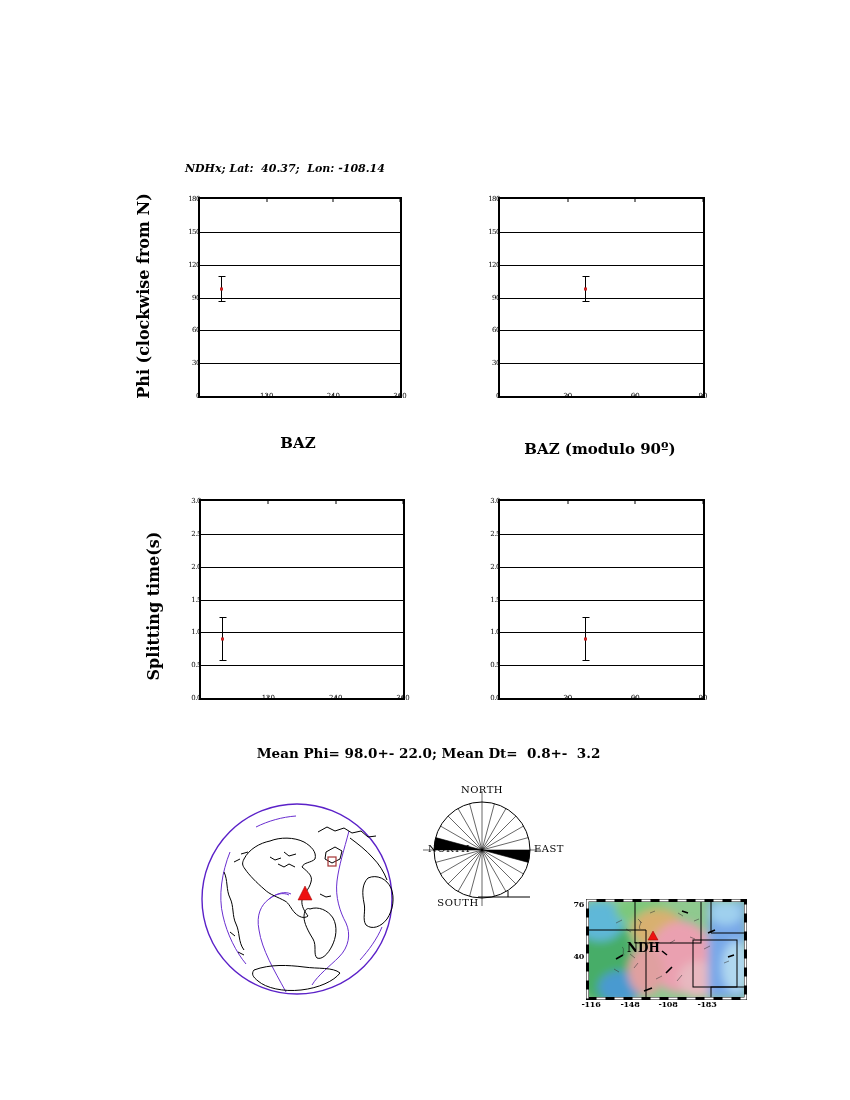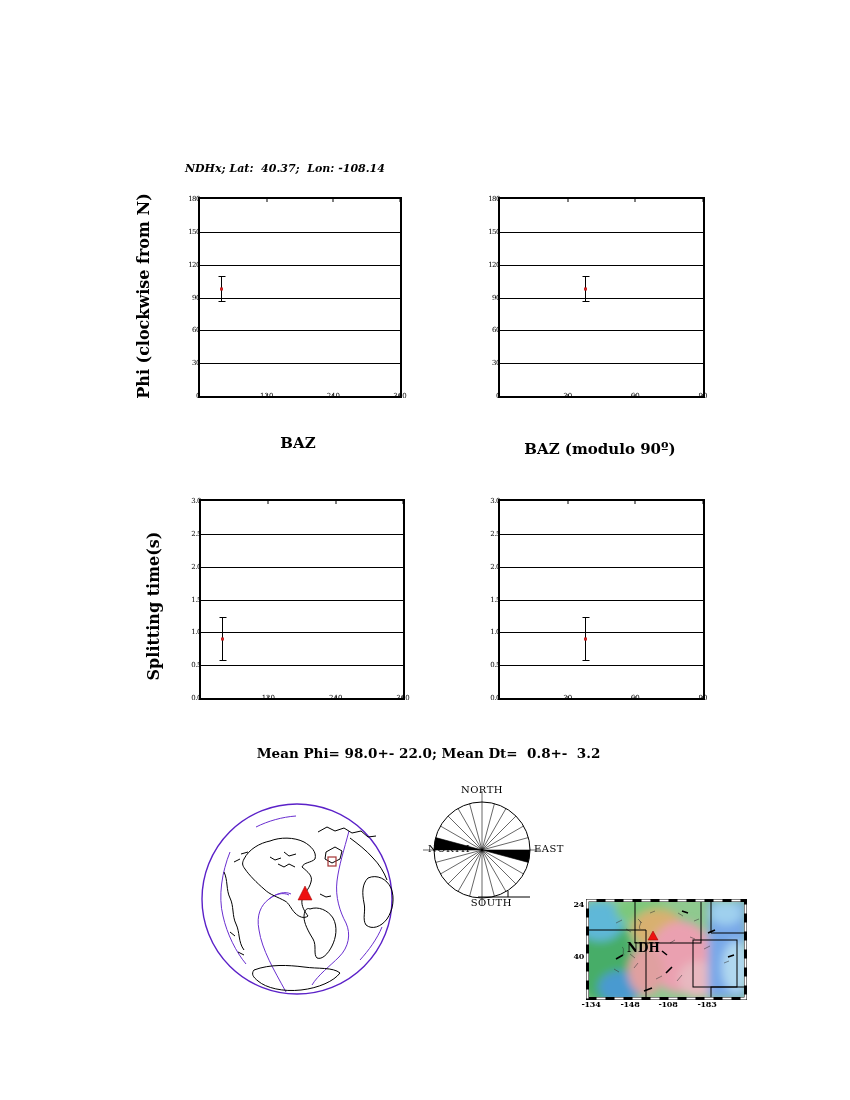--- a/index.html
+++ b/index.html
@@ -212,21 +212,21 @@
       <line x1="32.430780618346944" y1="46.000000000000014" x2="115.56921938165306" y2="93.99999999999999" stroke="#000" stroke-width="0.6"></line>
       <line x1="40.058874503045715" y1="36.05887450304572" x2="107.94112549695429" y2="103.94112549695427" stroke="#000" stroke-width="0.6"></line>
       <line x1="50" y1="28.430780618346944" x2="98" y2="111.56921938165306" stroke="#000" stroke-width="0.6"></line>
       <line x1="61.57668583507899" y1="23.635560338124726" x2="86.42331416492101" y2="116.36443966187528" stroke="#000" stroke-width="0.6"></line>
       <path d="M74,70 L122,70 A48,48 0 0 1 120.36443966187528,82.423314164921 Z" fill="#000"></path>
       <path d="M74,70 L26,70.00000000000001 A48,48 0 0 1 27.635560338124726,57.57668583507899 Z" fill="#000"></path>
       <path d="M70,117 H122 M100,117 V111" stroke="#000" stroke-width="1" fill="none"></path>
     </svg>
   <div class="rose-label" style="left:452px;top:784px;width:60px;text-align:center;">NORTH</div>
   <div class="rose-label" style="left:534px;top:843px;text-align:center;">EAST</div>
-  <div class="rose-label" style="left:452px;top:897px;width:60px;text-align:right;">SOUTH</div>
+  <div class="rose-label" style="left:428px;top:897px;width:60px;text-align:center;">SOUTH</div>
   <div class="rose-label" style="left:428px;top:843px;">NORTH</div>
 
   <svg class="abs" style="left:586px;top:899px;" width="161" height="101" viewBox="0 0 161 101">
     <defs>
         <filter id="bl" x="-30%" y="-30%" width="160%" height="160%">
           <feGaussianBlur stdDeviation="4"></feGaussianBlur>
         </filter>
       </defs>
     <rect x="2" y="2" width="157" height="97" fill="#8fc98f"></rect>
     <g filter="url(#bl)">
@@ -255,20 +255,20 @@
       <rect x="125" y="88" width="34" height="11"></rect>
     </g>
     <g stroke="#000" stroke-width="1.6">
       <path d="M30,60 l7,-4 M86,68 l-6,6 M122,34 l7,-3 M96,12 l6,2 M142,58 l6,-2 M58,92 l8,-3 M76,52 l5,4"></path>
     </g>
     <polygon points="67,32 62,41 72,41" fill="#ee1111" stroke="#990000" stroke-width="0.5"></polygon>
     <text x="41" y="53" font-family="DejaVu Serif, serif" font-size="12" font-weight="bold" fill="#000">NDH</text>
     <rect x="1.5" y="1.5" width="158" height="98" fill="none" stroke="#000" stroke-width="3"></rect>
     <rect x="1.5" y="1.5" width="158" height="98" fill="none" stroke="#fff" stroke-width="2" stroke-dasharray="9 9"></rect>
   </svg>
-  <div class="map-label" style="left:570px;top:899px;width:14px;text-align:right;">24</div>
+  <div class="map-label" style="left:570px;top:899px;width:14px;text-align:right;">76</div>
   <div class="map-label" style="left:570px;top:951px;width:14px;text-align:right;">40</div>
-  <div class="map-label" style="left:579px;top:999px;width:24px;text-align:center;">-134</div>
+  <div class="map-label" style="left:579px;top:999px;width:24px;text-align:center;">-116</div>
   <div class="map-label" style="left:618px;top:999px;width:24px;text-align:center;">-148</div>
   <div class="map-label" style="left:656px;top:999px;width:24px;text-align:center;">-108</div>
   <div class="map-label" style="left:695px;top:999px;width:24px;text-align:center;">-183</div>
 
 </div>
 
 </body></html>

